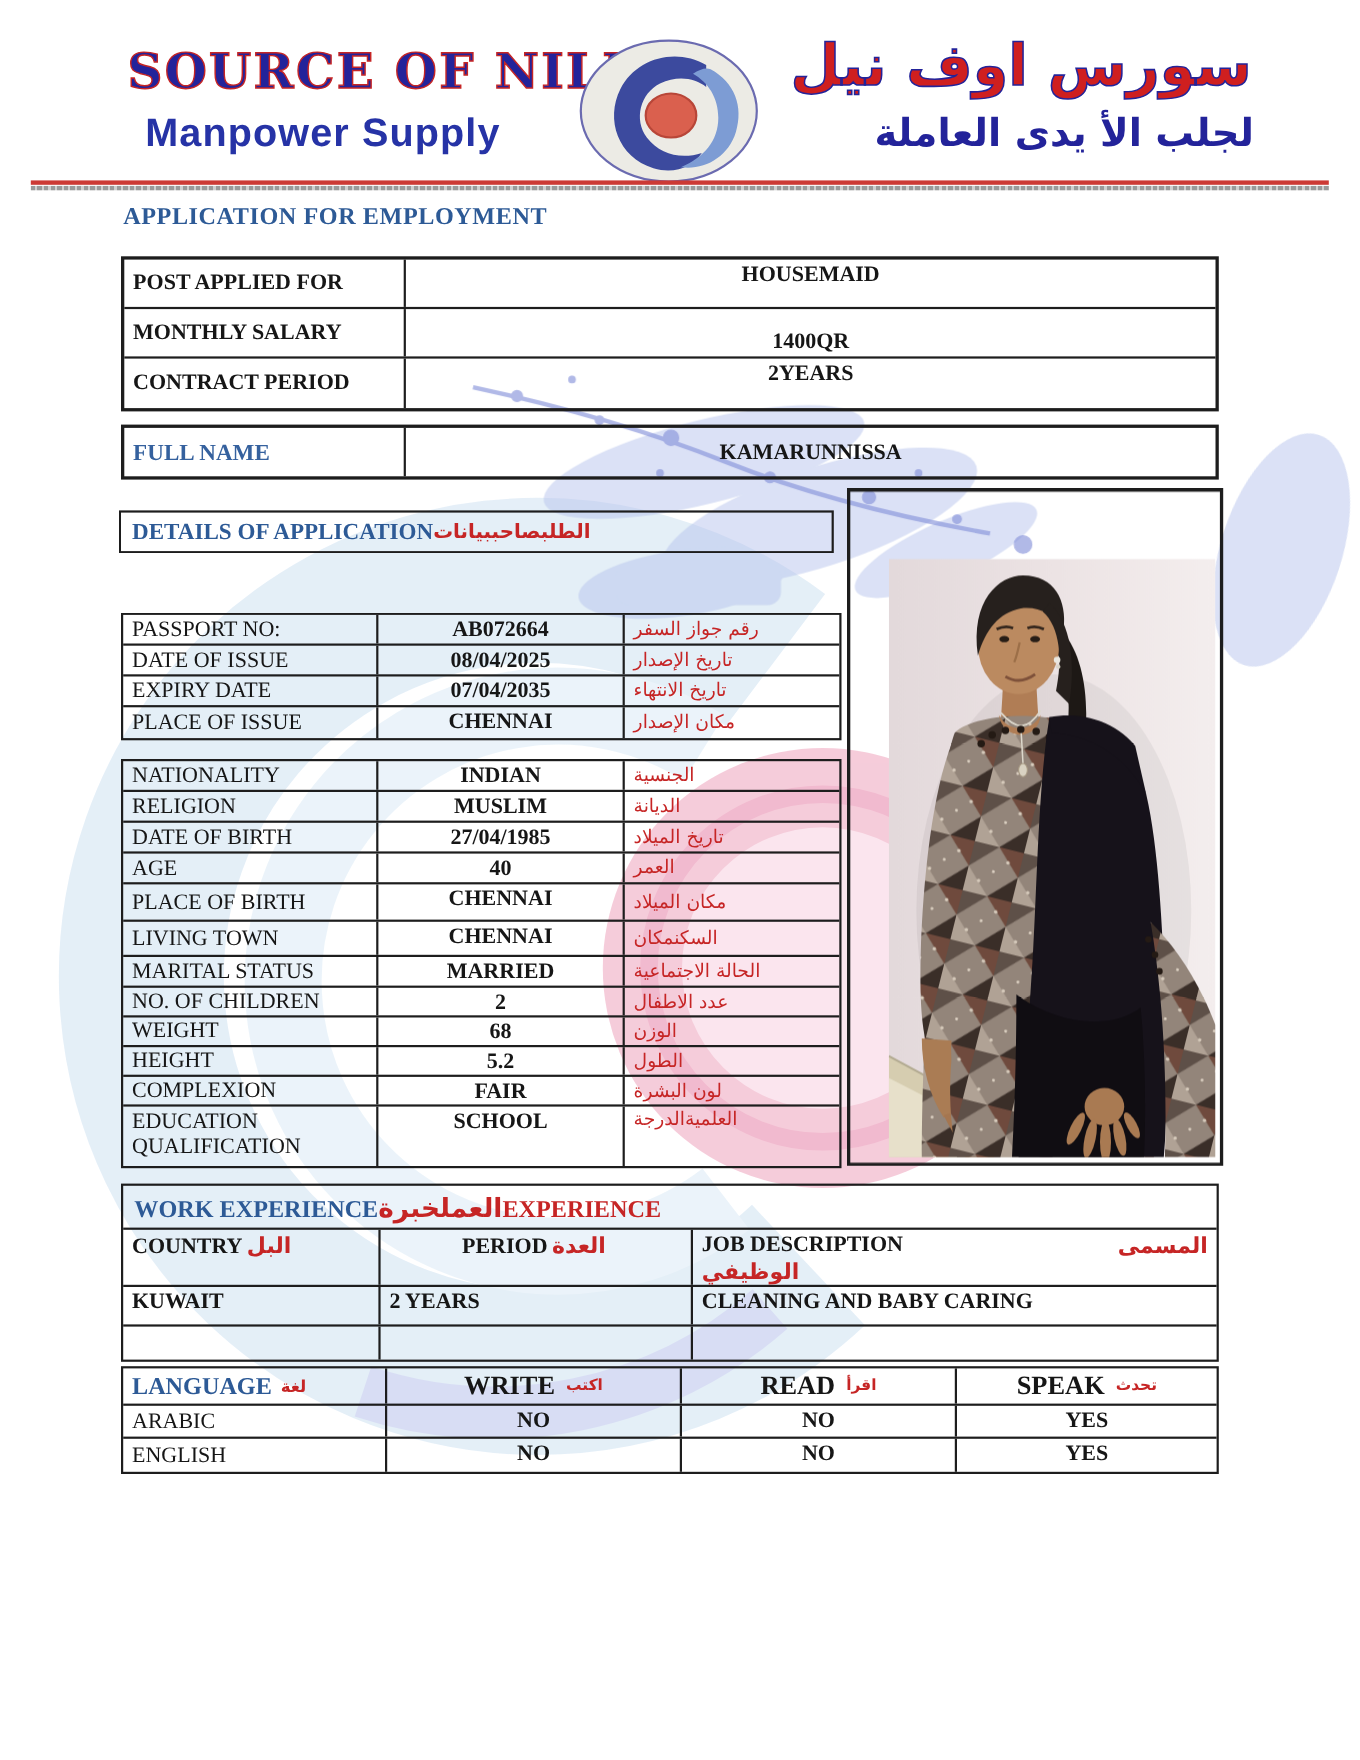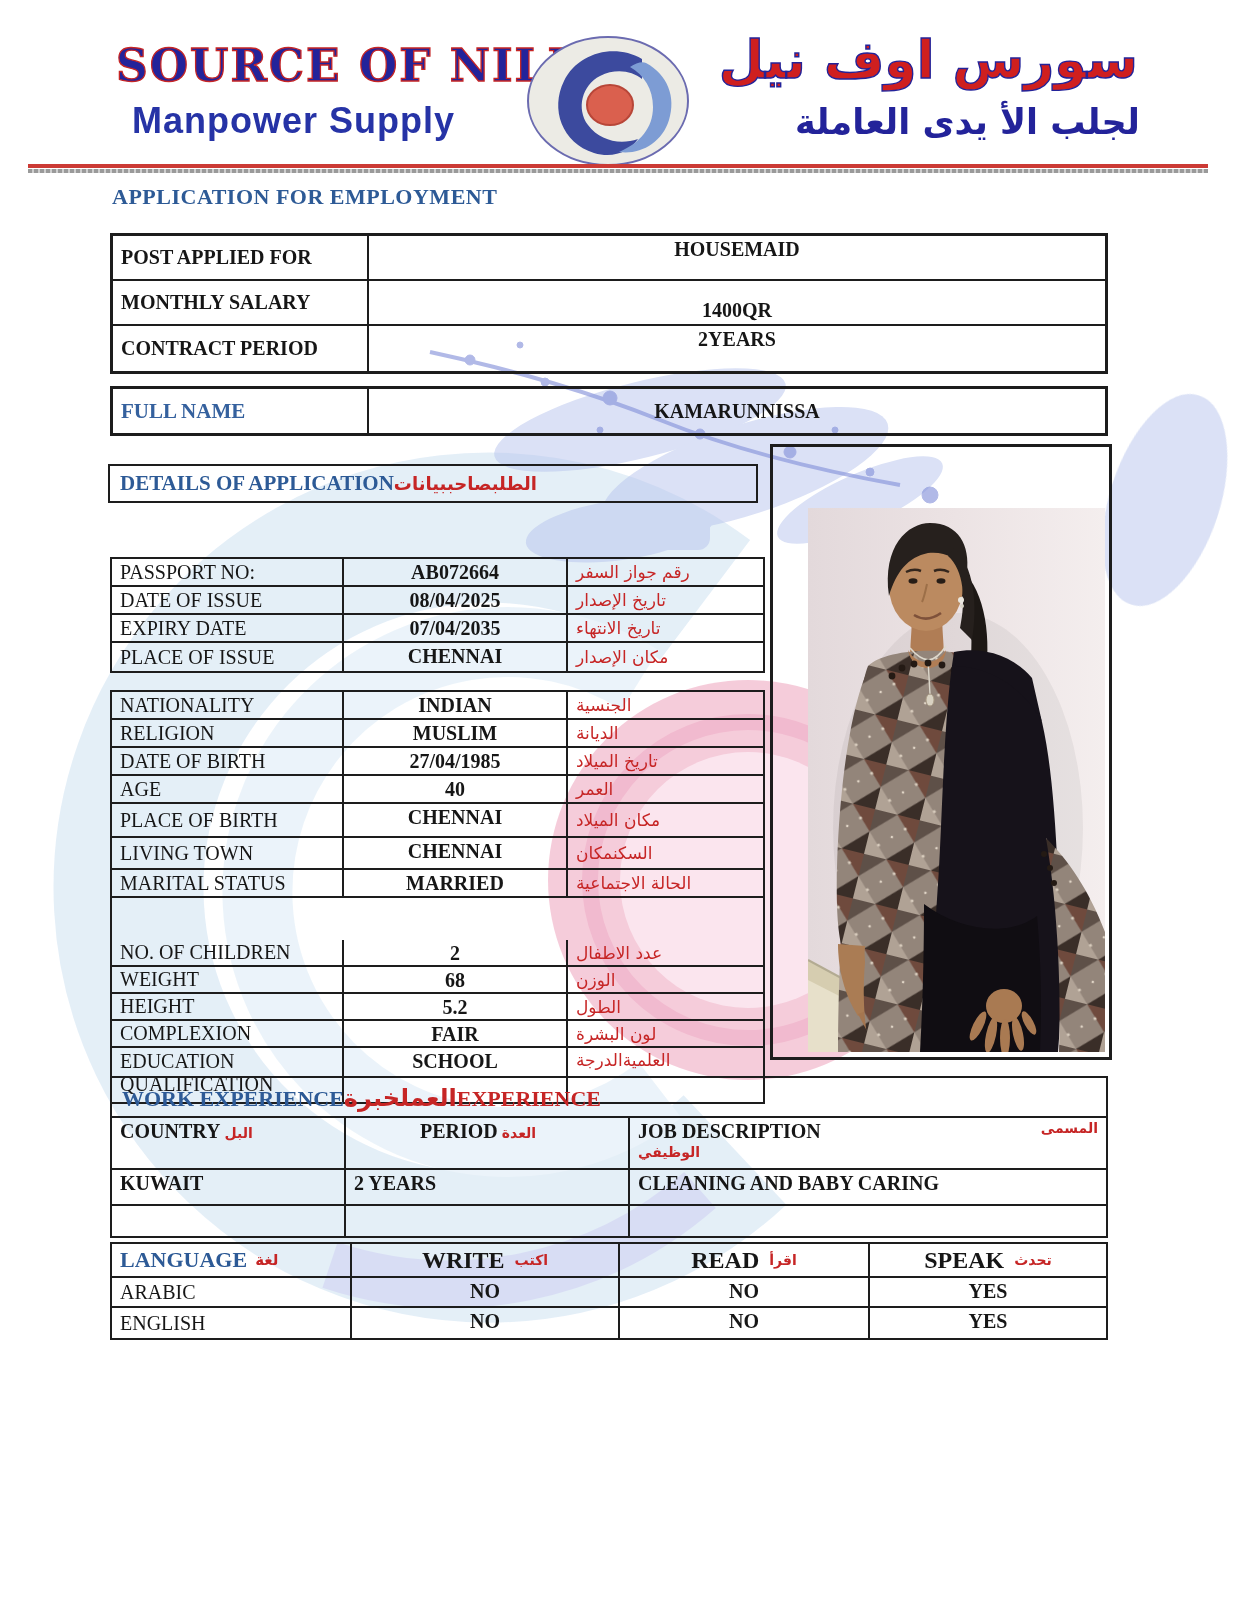--- a/index.html
+++ b/index.html
@@ -61,21 +61,21 @@
   
   .photo-frame {
     left:770px; top:444px; width:342px; height:616px; border:3px solid #1d1d1d;
     z-index:2; background:transparent;
   }
   .photo { left:808px; top:508px; width:297px; height:544px; z-index:3; }
 
   
   .we-title { padding:6px 10px; font-weight:bold; font-size:22px; }
   .we-hdr { font-weight:bold; font-size:20px; }
-  .we-ar { font-size:14px; font-weight:bold; }
+  .we-ar { font-size:20px; font-weight:bold; }
   .we-val { font-weight:bold; font-size:20px; }
 
   .lang-hdr-en { font-weight:bold; font-size:24px; }
   .lang-name { font-size:20px; display:flex; align-items:center; }
   .lang-val { font-weight:bold; font-size:20px; text-align:center; }
   .ctr { display:flex; align-items:center; justify-content:center; gap:10px; }
 </style>
 </head>
 <body>
 
@@ -305,21 +305,21 @@
     <div class="trow" style="height:32px;">
       <div class="tcell lbl-reg" style="width:232px;">LIVING TOWN</div>
       <div class="tcell val" style="width:224px;">CHENNAI</div>
       <div class="tcell arcell ar" style="flex:1;">السكنمكان</div>
     </div>
     <div class="trow" style="height:28px;">
       <div class="tcell lbl-reg" style="width:232px;">MARITAL STATUS</div>
       <div class="tcell val" style="width:224px;">MARRIED</div>
       <div class="tcell arcell ar" style="flex:1;">الحالة الاجتماعية</div>
     </div>
-    <div class="trow" style="height:27px;margin-top:42px;">
+    <div class="trow" style="height:27px;">
       <div class="tcell lbl-reg" style="width:232px;">NO. OF CHILDREN</div>
       <div class="tcell val" style="width:224px;">2</div>
       <div class="tcell arcell ar" style="flex:1;">عدد الاطفال</div>
     </div>
     <div class="trow" style="height:27px;">
       <div class="tcell lbl-reg" style="width:232px;">WEIGHT</div>
       <div class="tcell val" style="width:224px;">68</div>
       <div class="tcell arcell ar" style="flex:1;">الوزن</div>
     </div>
     <div class="trow" style="height:27px;">

